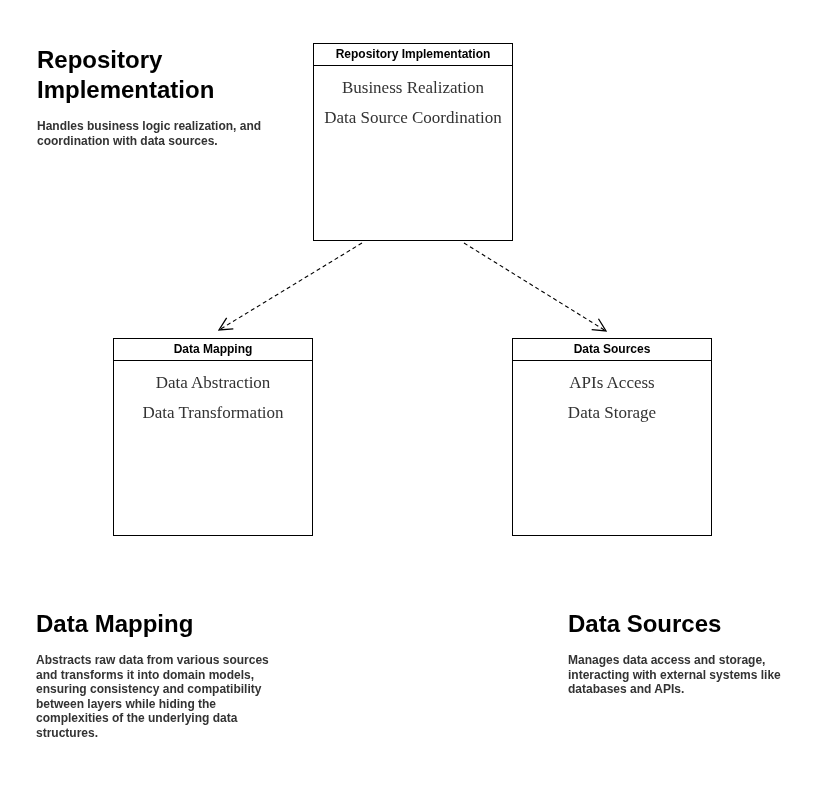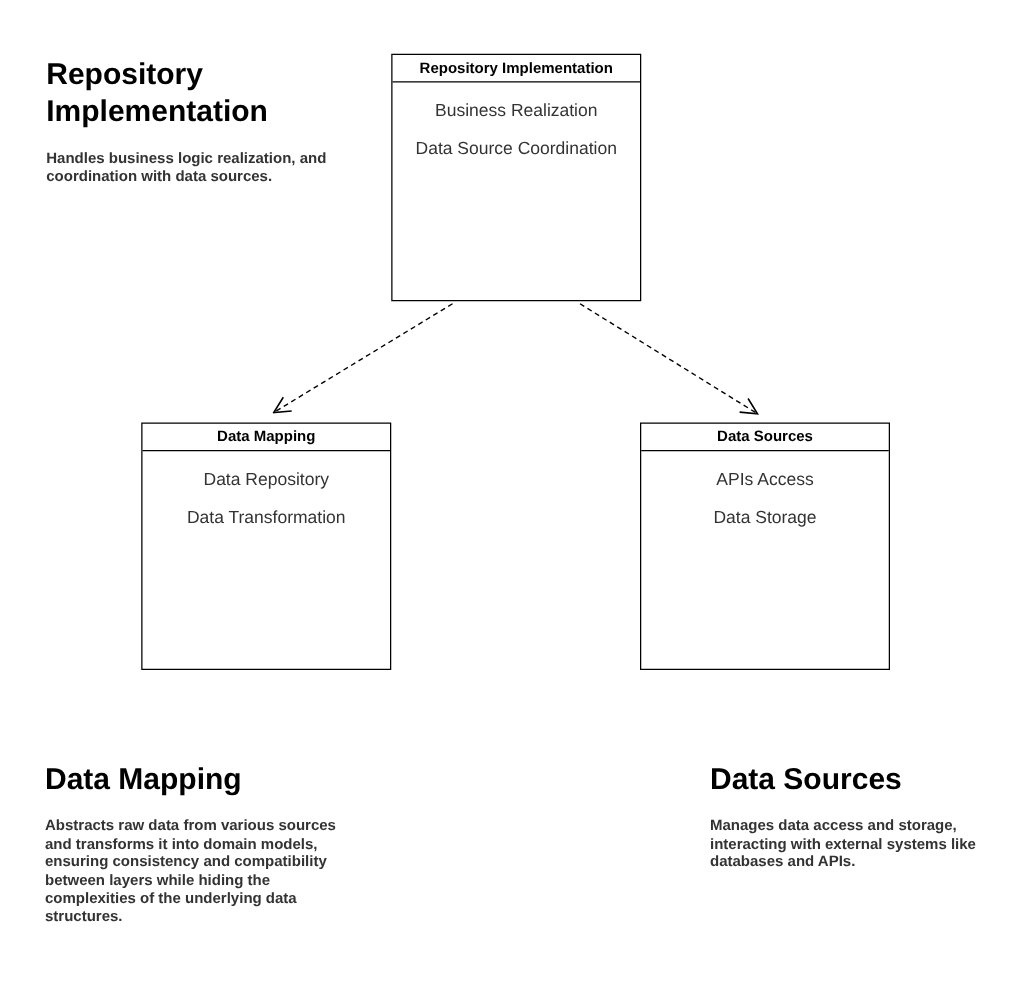--- a/index.html
+++ b/index.html
@@ -58,23 +58,24 @@
     font-weight: bold;
     color: #000000;
     overflow: hidden;
     white-space: nowrap;
   }
   .uml-body { padding-top: 7px; }
   .uml-item {
     height: 30px;
     line-height: 30px;
     text-align: center;
-    font-size: 14px;
+    font-size: 17px;
     color: #333333;
     white-space: nowrap;
+    font-family: Liberation Serif, serif;
   }
   #node-repo { left: 313px; top: 43px; }
   #node-map  { left: 113px; top: 338px; }
   #node-src  { left: 512px; top: 338px; }
 
   
   svg.edges {
     position: absolute;
     left: 0; top: 0;
     width: 824px;
@@ -98,21 +99,21 @@
     <div class="uml-header">Repository Implementation</div>
     <div class="uml-body">
       <div class="uml-item">Business Realization</div>
       <div class="uml-item">Data Source Coordination</div>
     </div>
   </div>
 
   <div class="uml-box" id="node-map">
     <div class="uml-header">Data Mapping</div>
     <div class="uml-body">
-      <div class="uml-item">Data Repository</div>
+      <div class="uml-item">Data Abstraction</div>
       <div class="uml-item">Data Transformation</div>
     </div>
   </div>
 
   <div class="uml-box" id="node-src">
     <div class="uml-header">Data Sources</div>
     <div class="uml-body">
       <div class="uml-item">APIs Access</div>
       <div class="uml-item">Data Storage</div>
     </div>

